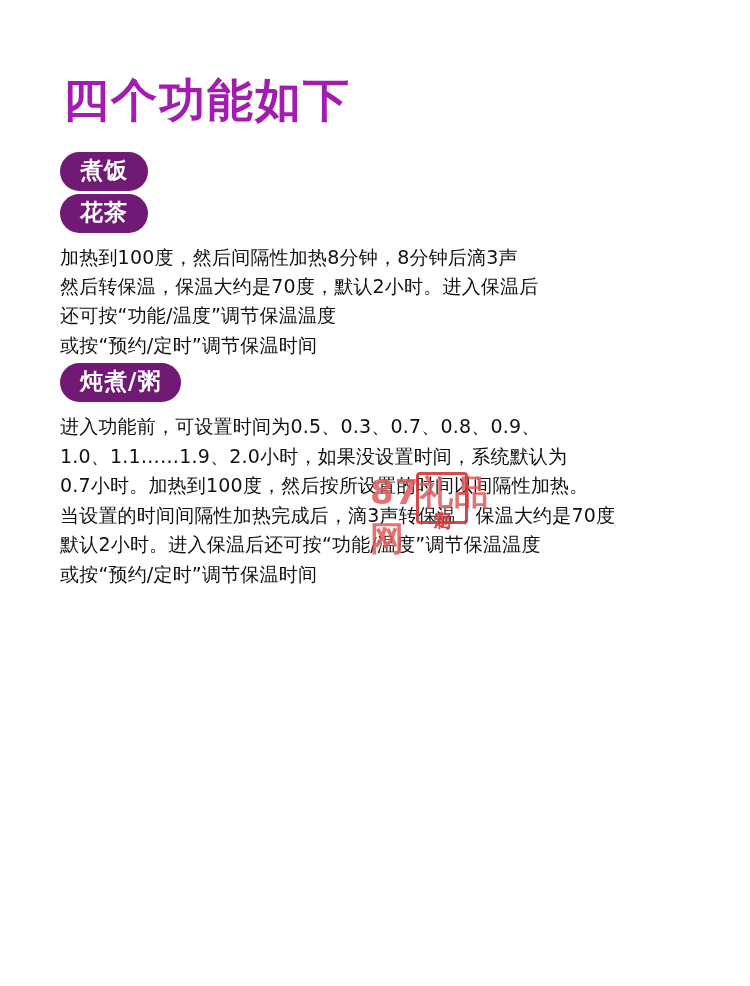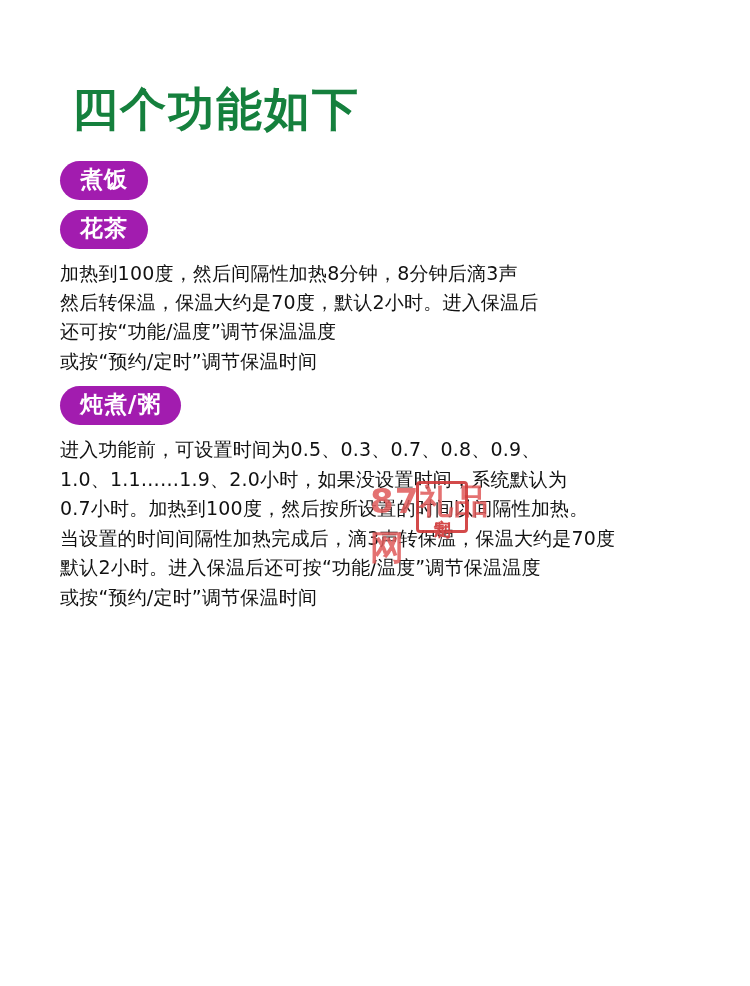--- a/index.html
+++ b/index.html
@@ -18,35 +18,35 @@
   .page {
     position: relative;
     width: 750px;
     height: 986px;
     box-sizing: border-box;
     padding: 0 60px;
   }
   .main-title {
     font-size: 46px;
     font-weight: bold;
-    color: #15803d;
+    color: #a21caf;
     letter-spacing: 2px;
-    margin: 12px;
+    margin: 3px;
     padding-top: 72px;
     line-height: 1.1;
   }
   .section {
-    margin-top: 10px;
+    margin-top: 3px;
   }
   .section-first {
     margin-top: 26px;
   }
   .badge {
     display: inline-block;
-    background: #a21caf;
+    background: #701a75;
     color: #ffffff;
     font-size: 23px;
     font-weight: bold;
     padding: 7px 20px 9px 20px;
     border-radius: 22px;
     line-height: 1;
     letter-spacing: 1px;
   }
   .body-text {
     margin-top: 10px;

